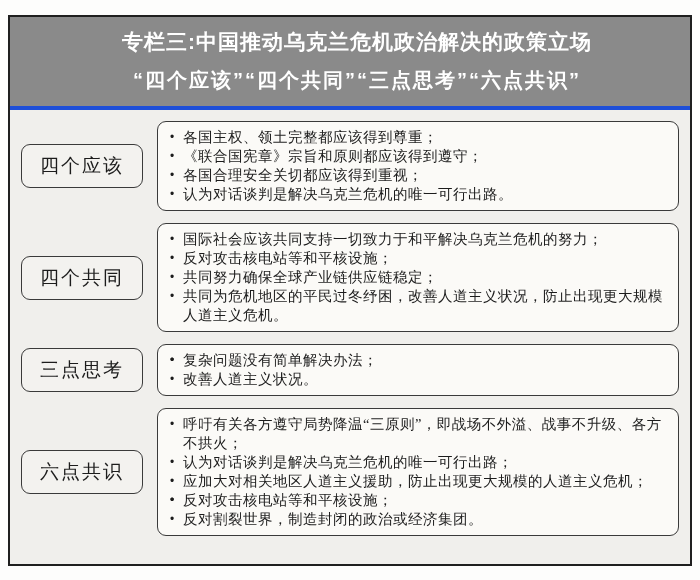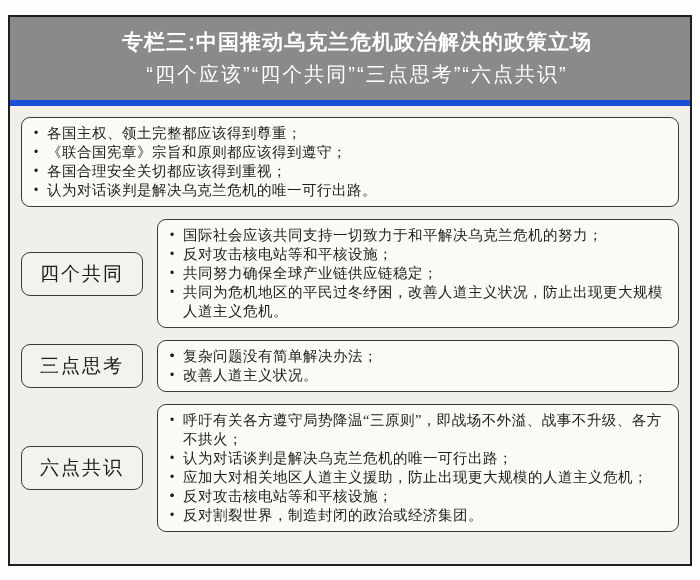--- a/index.html
+++ b/index.html
@@ -23,37 +23,37 @@
     width: 684px;
     height: 551px;
     box-sizing: border-box;
     border: 2px solid #1f1f1f;
     background: #f0efec;
   }
   .header {
     box-sizing: border-box;
     width: 100%;
     background: #8a8a8a;
-    border-bottom: 6px solid #1d4ed8;
+    border-bottom: 4px solid #1d4ed8;
     color: #ffffff;
     text-align: center;
     padding: 11px 6px 12px 20px;
   }
   .header .line1 {
     font-size: 21px;
     font-weight: bold;
     letter-spacing: 1px;
     line-height: 27px;
   }
   .header .line2 {
     font-size: 20px;
-    font-weight: normal;
+    font-weight: bold;
     letter-spacing: 2px;
     line-height: 27px;
-    margin-top: 6px;
+    margin-top: 12px;
   }
   .content {
     box-sizing: border-box;
     display: flex;
     flex-direction: column;
     gap: 12px;
     padding: 11px 11px 10px 11px;
   }
   .row {
     display: flex;
@@ -104,20 +104,21 @@
 <div class="canvas">
   <div class="frame">
 
     <div class="header">
       <div class="line1">专栏三:中国推动乌克兰危机政治解决的政策立场</div>
       <div class="line2">“四个应该”“四个共同”“三点思考”“六点共识”</div>
     </div>
 
     <div class="content" id="sections-root">
   <div class="row">
+    <div class="label-box">四个应该</div>
     <div class="content-box">
   <div class="bullet-item">
     <span class="bullet-dot">•</span>
     <span class="bullet-text">各国主权、领土完整都应该得到尊重；</span>
   </div>
 
   <div class="bullet-item">
     <span class="bullet-dot">•</span>
     <span class="bullet-text">《联合国宪章》宗旨和原则都应该得到遵守；</span>
   </div>

